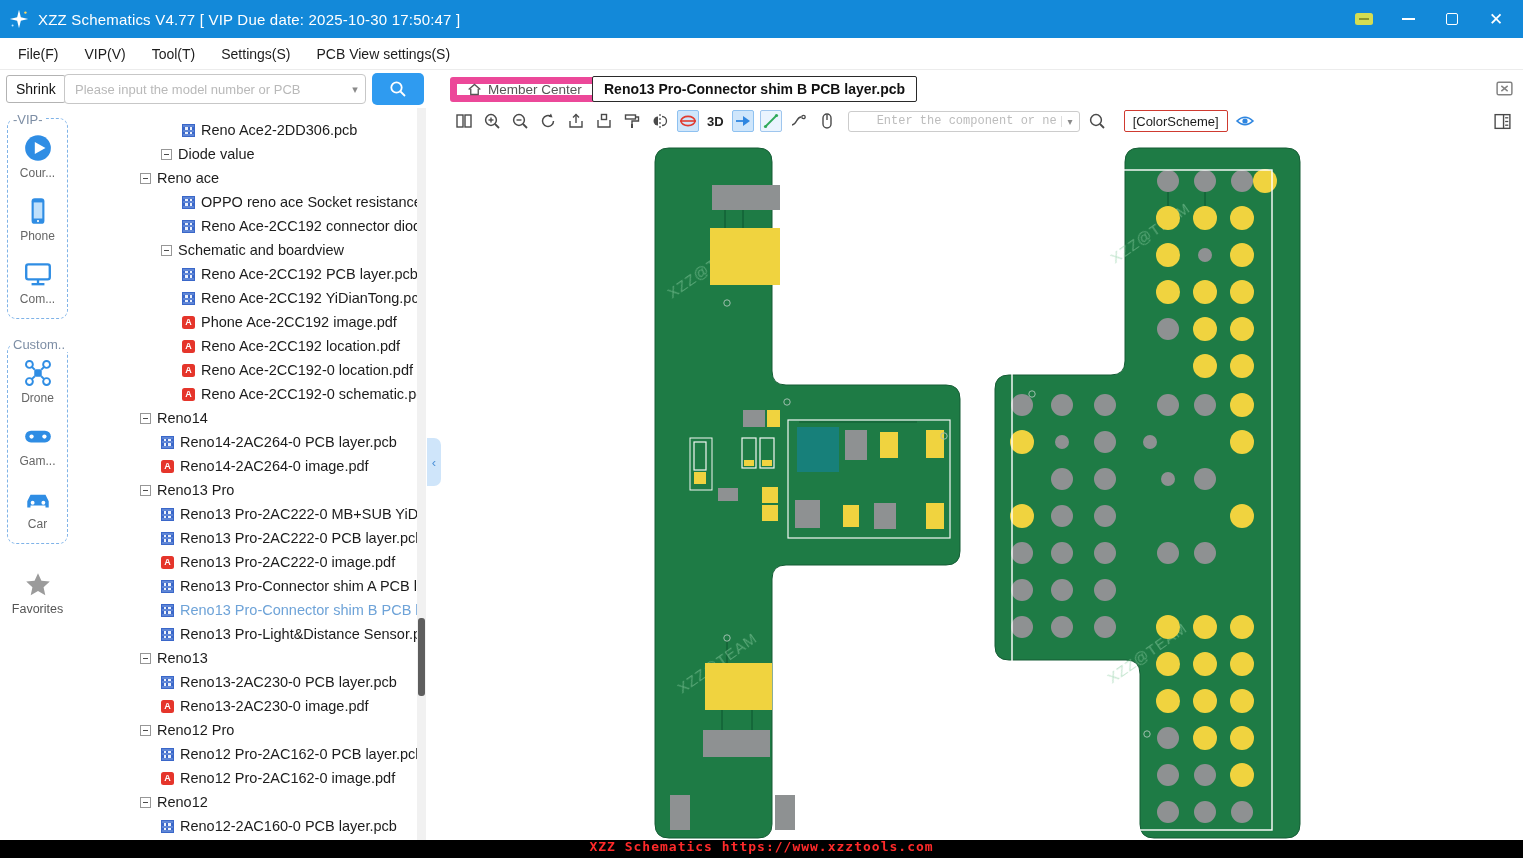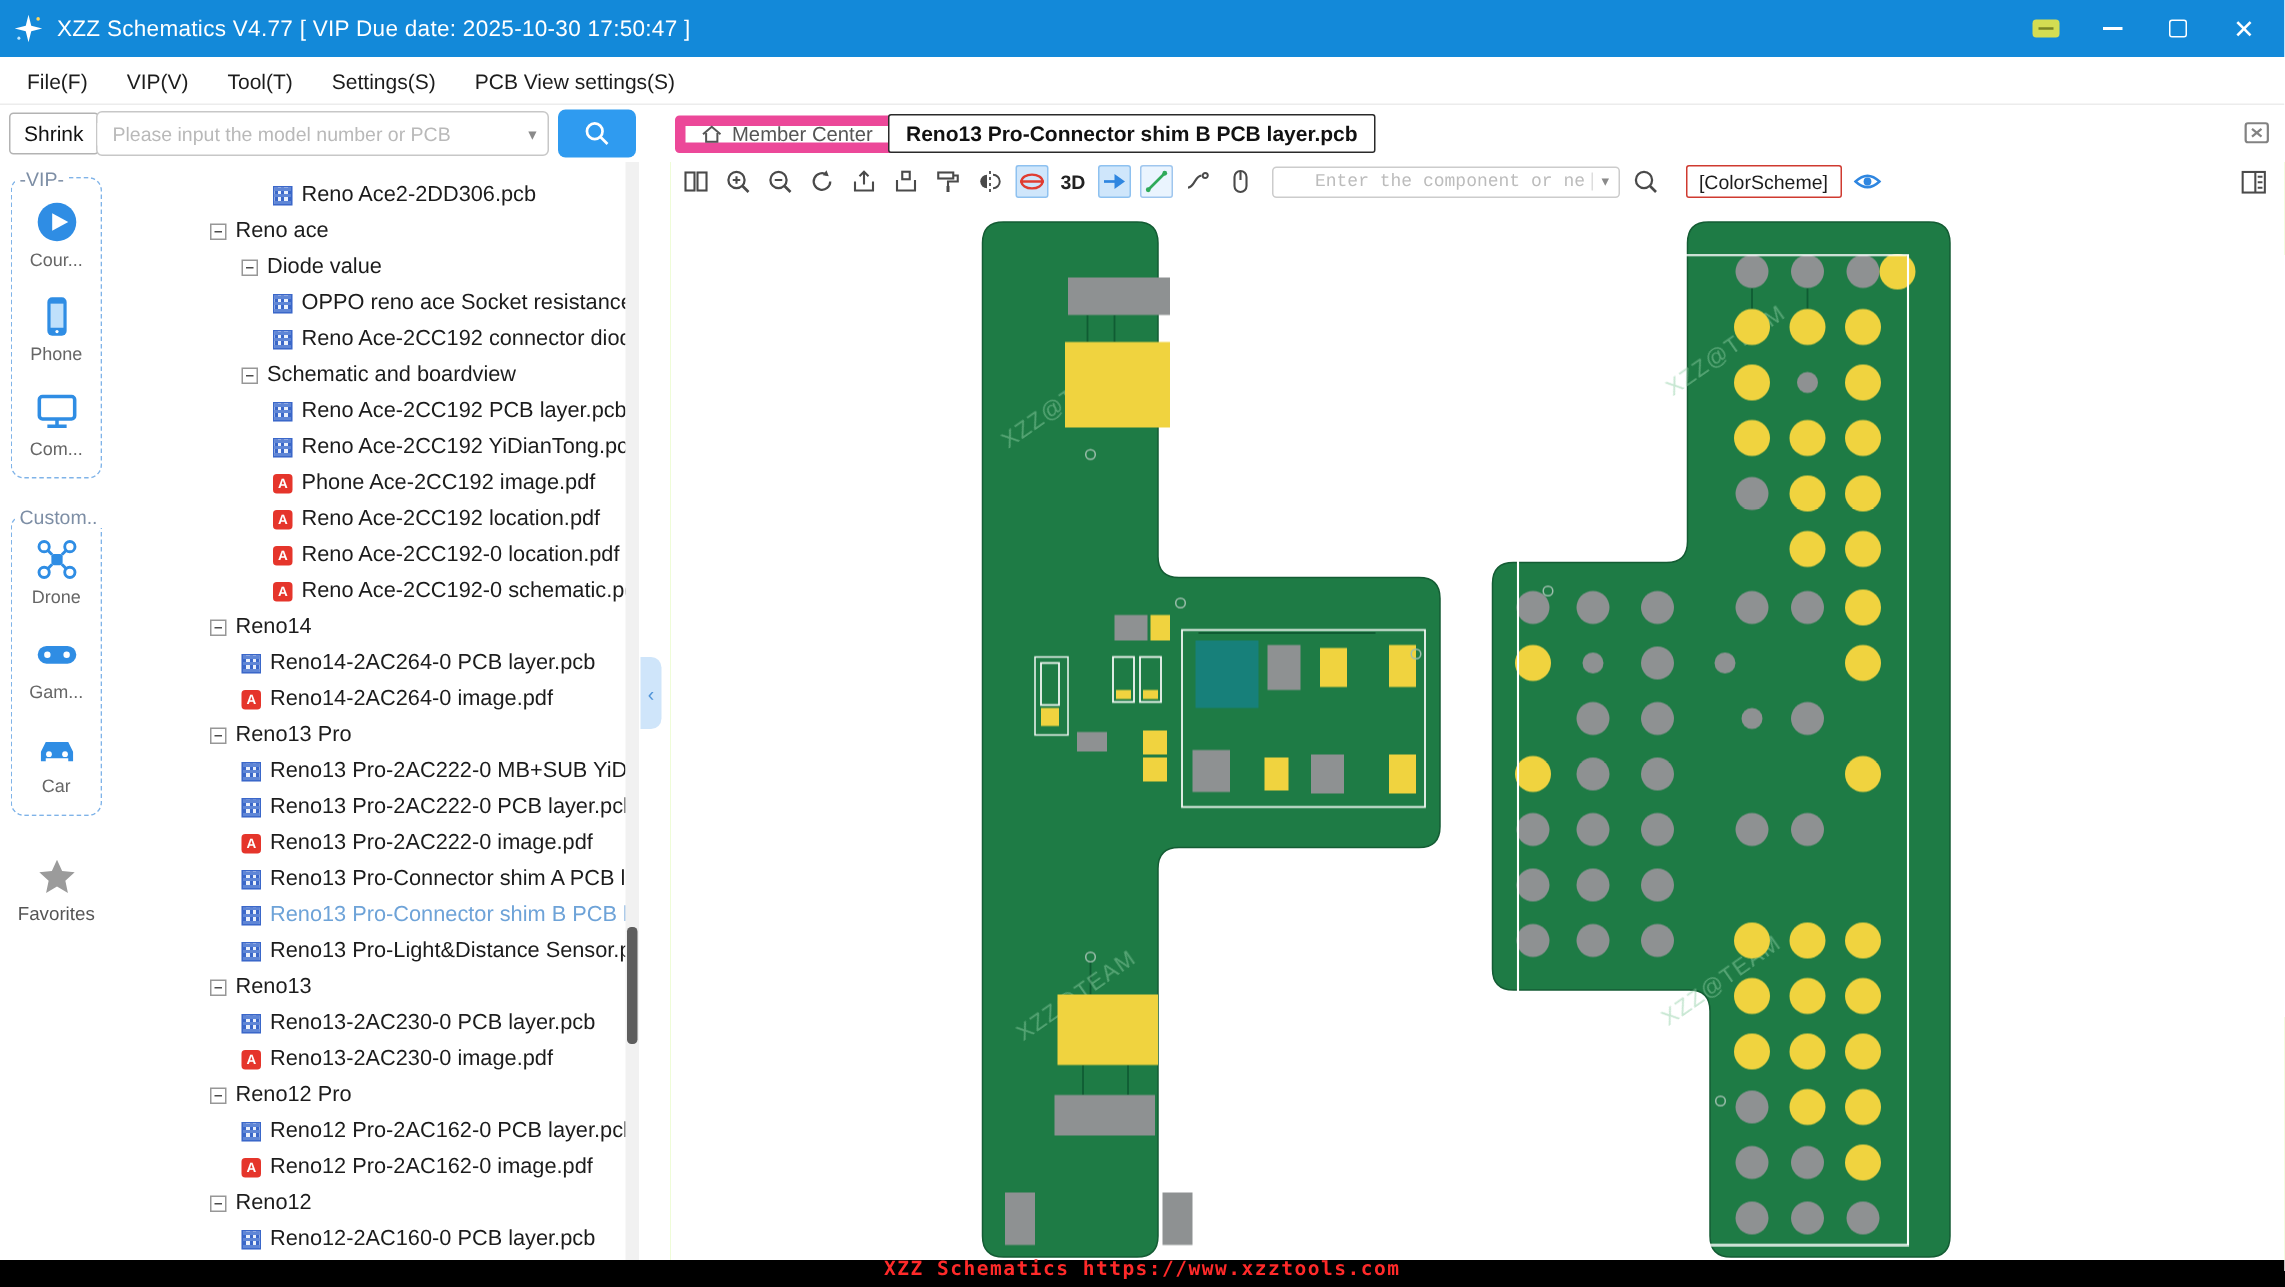--- a/index.html
+++ b/index.html
@@ -53,21 +53,21 @@
   .icon-pdf { background:#e5352b; border-radius:2.5px; color:#fff; font-size:9px; font-weight:bold; display:flex; align-items:center; justify-content:center; line-height:1; }
 
   
   .v-scrollbar { position:absolute; left:417px; top:108px; width:9px; height:732px; background:#f1f1f1; }
   .v-thumb { position:absolute; left:1px; top:510px; width:7px; height:78px; background:#5e5e5e; border-radius:3px; }
 
   
   .collapse-pill { position:absolute; left:427px; top:438px; width:14px; height:48px; background:#cfe5fa; border-radius:0 7px 7px 0; display:flex; align-items:center; justify-content:center; color:#4f93d8; font-size:13px; }
 
   
-  .viewer { position:absolute; left:447px; top:108px; width:1076px; height:732px; background:#bef264; }
+  .viewer { position:absolute; left:447px; top:108px; width:1076px; height:732px; background:#14b8a6; }
   .viewer-toolbar { position:absolute; left:0; top:0; width:100%; height:26px; display:flex; align-items:center; gap:6px; padding-left:6px; background:#fff; }
   .tool { width:22px; height:22px; display:flex; align-items:center; justify-content:center; border-radius:2px; flex:0 0 auto; }
   .tool.active { background:#cfe6fb; border:1px solid #8ec1f0; }
   .tool.outlined { background:#eaf4fe; border:1px solid #9fc6ee; }
   .tool.threed { font-size:13px; font-weight:bold; color:#222; width:auto; padding:0 2px; }
   .net-box { display:flex; align-items:center; border:1px solid #ccc; border-radius:3px; height:21px; width:232px; margin-left:4px; background:#fff; }
   .net-box input { flex:1; border:none; outline:none; font-size:12px; padding:0 4px 0 8px; color:#333; font-family:Liberation Mono, monospace;margin-left:20px; }
   .net-box input::placeholder { color:#bcbcbc; }
   .net-caret { width:18px; color:#8a8a8a; font-size:10px; text-align:center; border-left:1px solid #ddd; }
   .colorscheme-btn { margin-left:10px; border:1.6px solid #cf3a30; background:#fff; border-radius:2px; font-size:13px; color:#1c1c1c; padding:2px 8px; height:22px; display:flex; align-items:center; font-family:"Liberation Sans",sans-serif; }
@@ -212,27 +212,27 @@
       </svg>
     <span class="lbl">Favorites</span>
   </div>
 </div>
 
 <div class="tree" id="tree">
     <div class="tree-row" style="padding-left: 107px;">
       <span class="t-icon icon-pcb"></span>
       <span class="t-label">Reno Ace2-2DD306.pcb</span>
     </div>
+    <div class="tree-row" style="padding-left: 86px;">
+      <span class="expander"></span>
+      <span class="t-label">Diode value</span>
+    </div>
     <div class="tree-row" style="padding-left: 65px;">
       <span class="expander"></span>
       <span class="t-label">Reno ace</span>
-    </div>
-    <div class="tree-row" style="padding-left: 86px;">
-      <span class="expander"></span>
-      <span class="t-label">Diode value</span>
     </div>
     <div class="tree-row" style="padding-left: 107px;">
       <span class="t-icon icon-pcb"></span>
       <span class="t-label">OPPO reno ace Socket resistance</span>
     </div>
     <div class="tree-row" style="padding-left: 107px;">
       <span class="t-icon icon-pcb"></span>
       <span class="t-label">Reno Ace-2CC192 connector diode</span>
     </div>
     <div class="tree-row" style="padding-left: 86px;">

